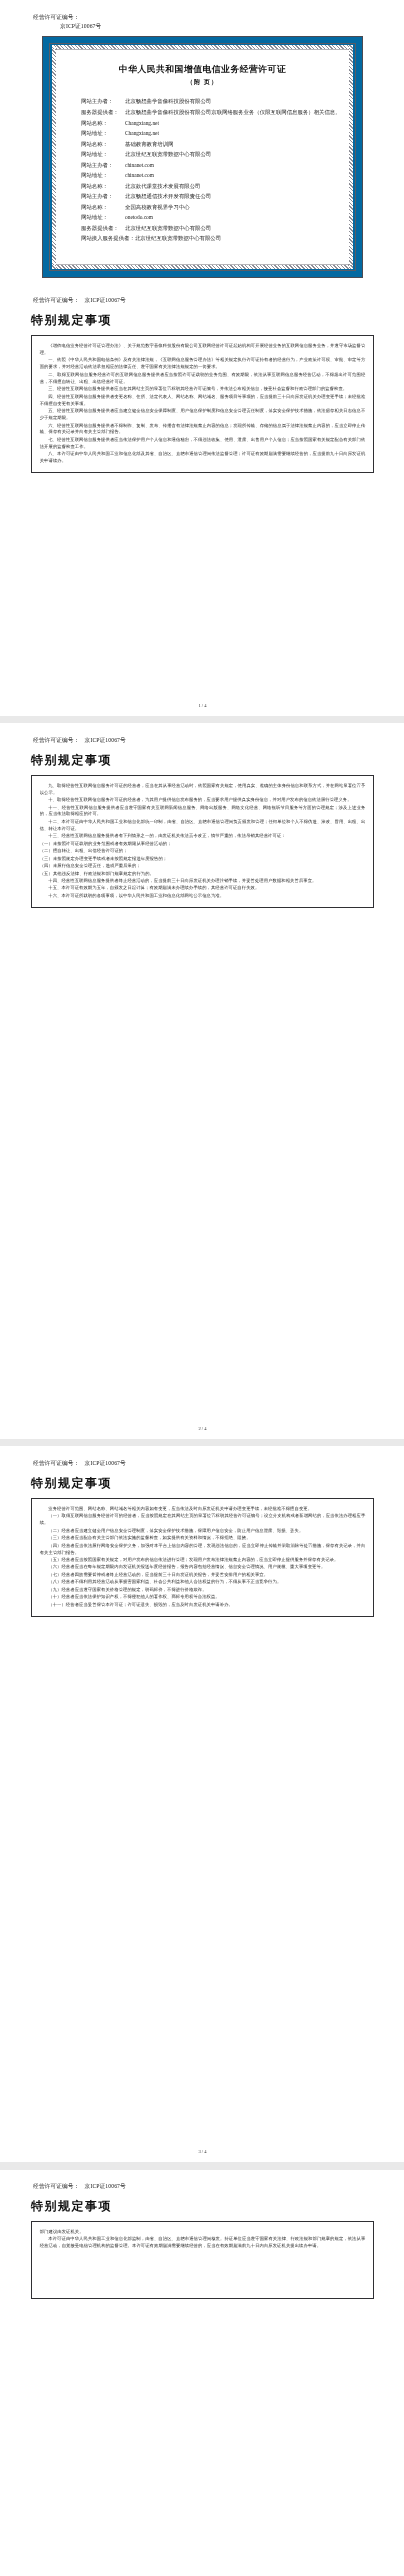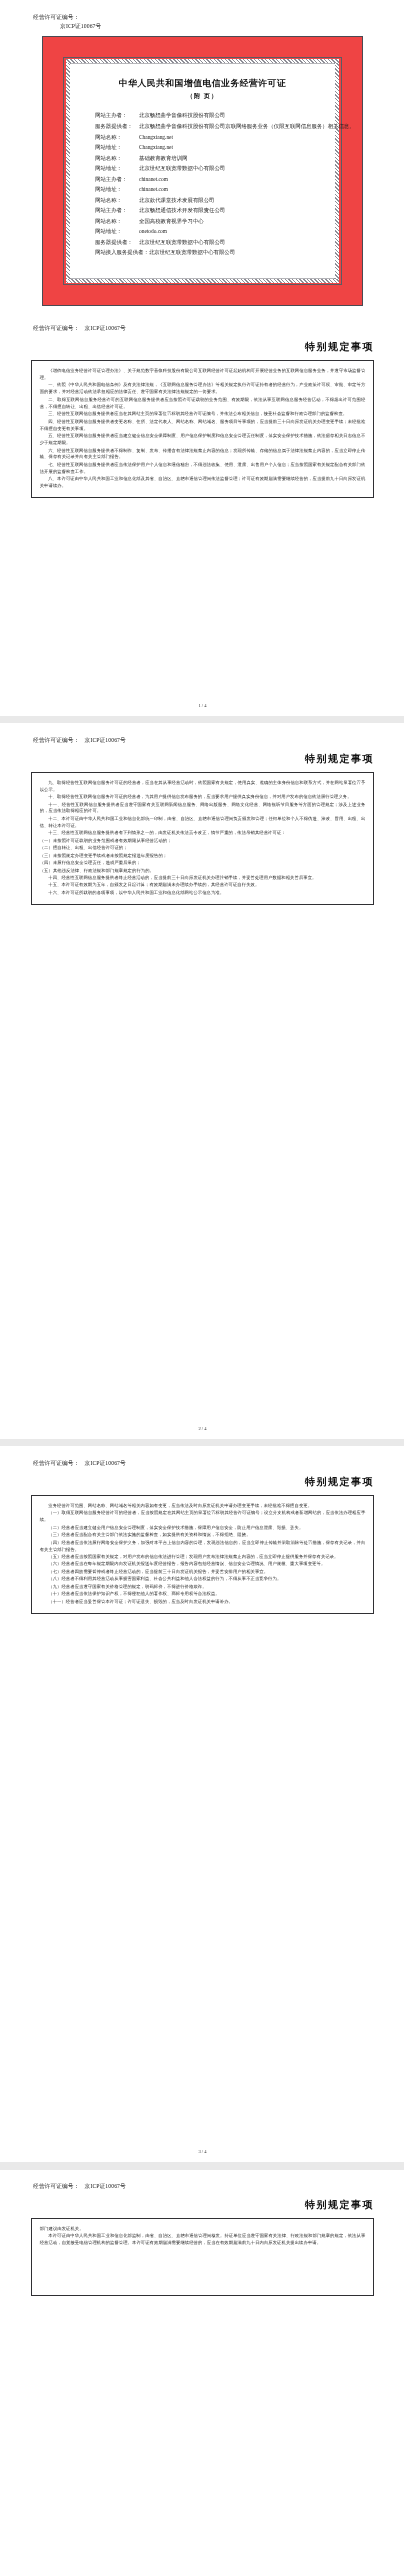--- a/index.html
+++ b/index.html
@@ -42,22 +42,22 @@
     color: #1a1a1a;
     margin-left: 2.1px;
     letter-spacing: 0.1px;
   }
   .lic-head-inline .num { margin-left: 5.2px; }
 
   
   .cert-outer {
     margin: 5.2px 11.3px 0 11.3px;
     border: 1px solid #4a4a52;
-    padding: 20px;
-    background: #ef4444;
+    padding: 6px;
+    background: #0369a1;
   }
   .cert-band {
     border: 0.5px solid #5b5b63;
     padding: 1.5px;
   }
   .cert-orn {
     border: 4.6px solid transparent;
     
     box-shadow:
       inset 0 0 0 0.5px #6d6d75,
@@ -94,22 +94,22 @@
     font-size: 5.4px;
     line-height: 1.95;
     color: #1b1b1b;
     white-space: nowrap;
   }
   .cert-row .k { display: inline-block; min-width: 44px; }
   .cert-row .v { display: inline; }
 
   
   .art-title {
-    text-align: right;
-    font-size: 10px;
+    text-align: left;
+    font-size: 12px;
     font-weight: bold;
     letter-spacing: 1.5px;
     color: #111;
     margin: 7.2px 0 6.2px 0;
   }
   .art-box {
     border: 0.5px solid #2f2f33;
     padding: 6.7px 7.7px 6.7px 7.7px;
     background: #fff;
   }

